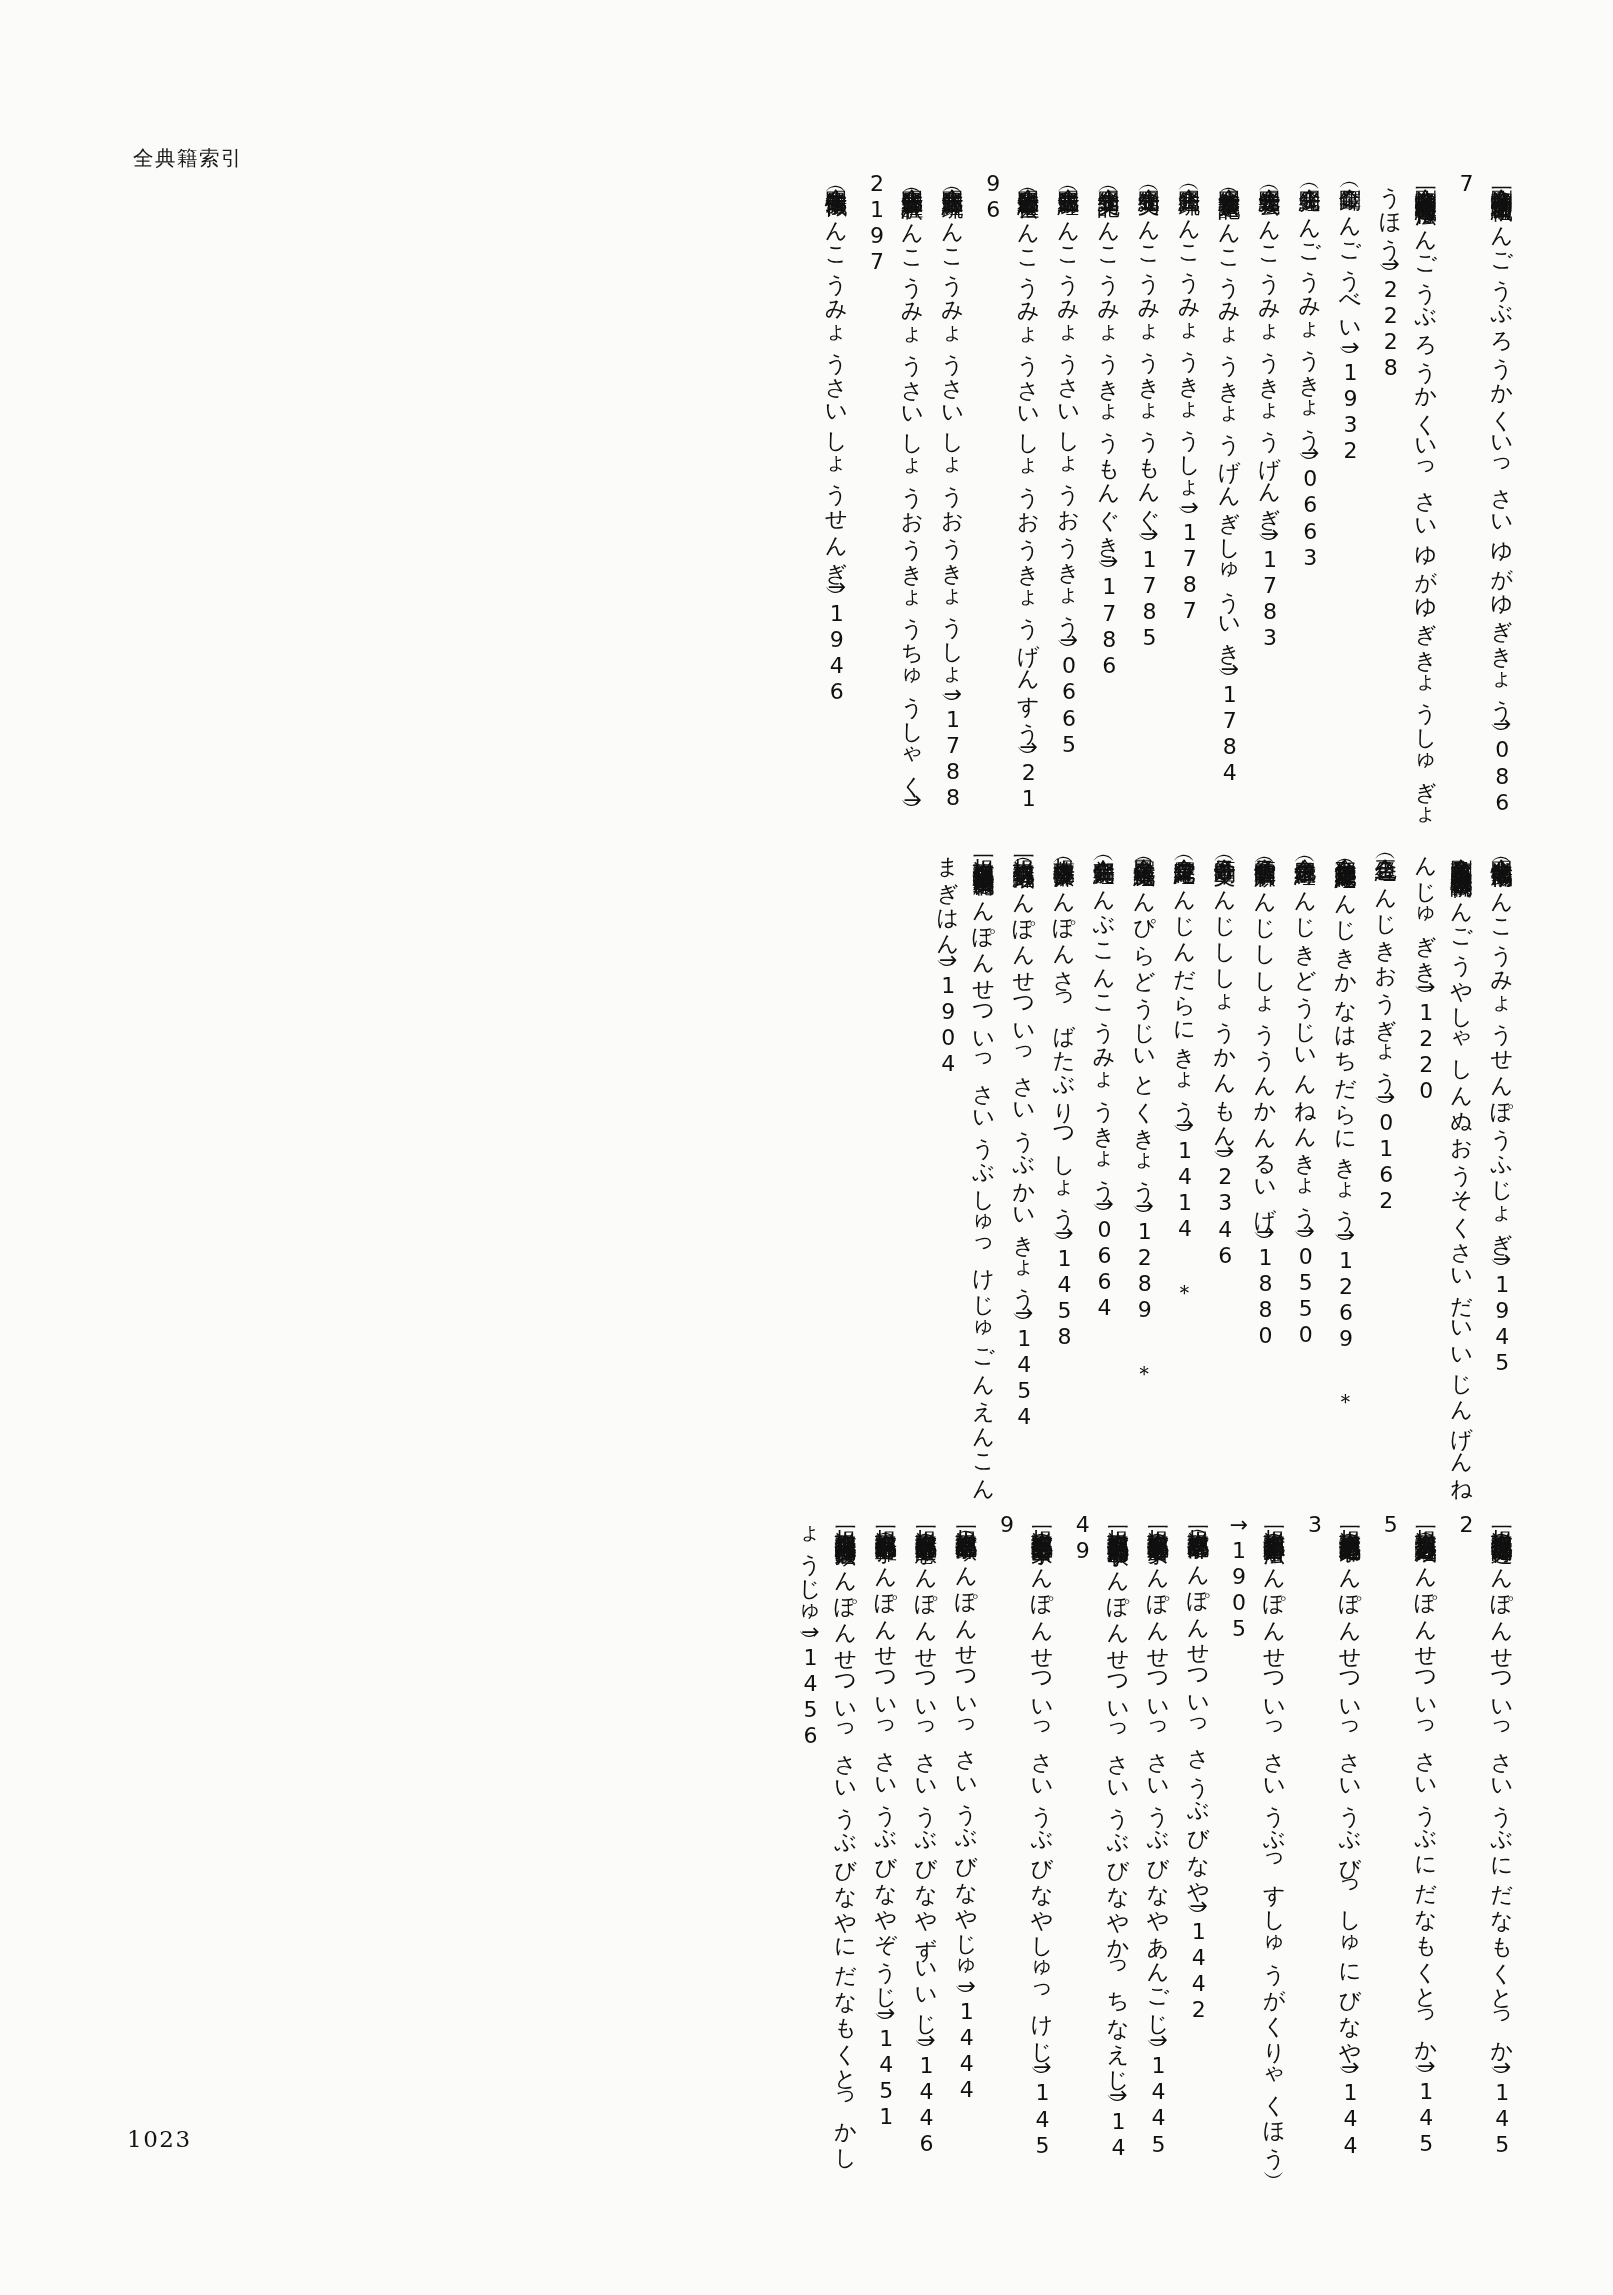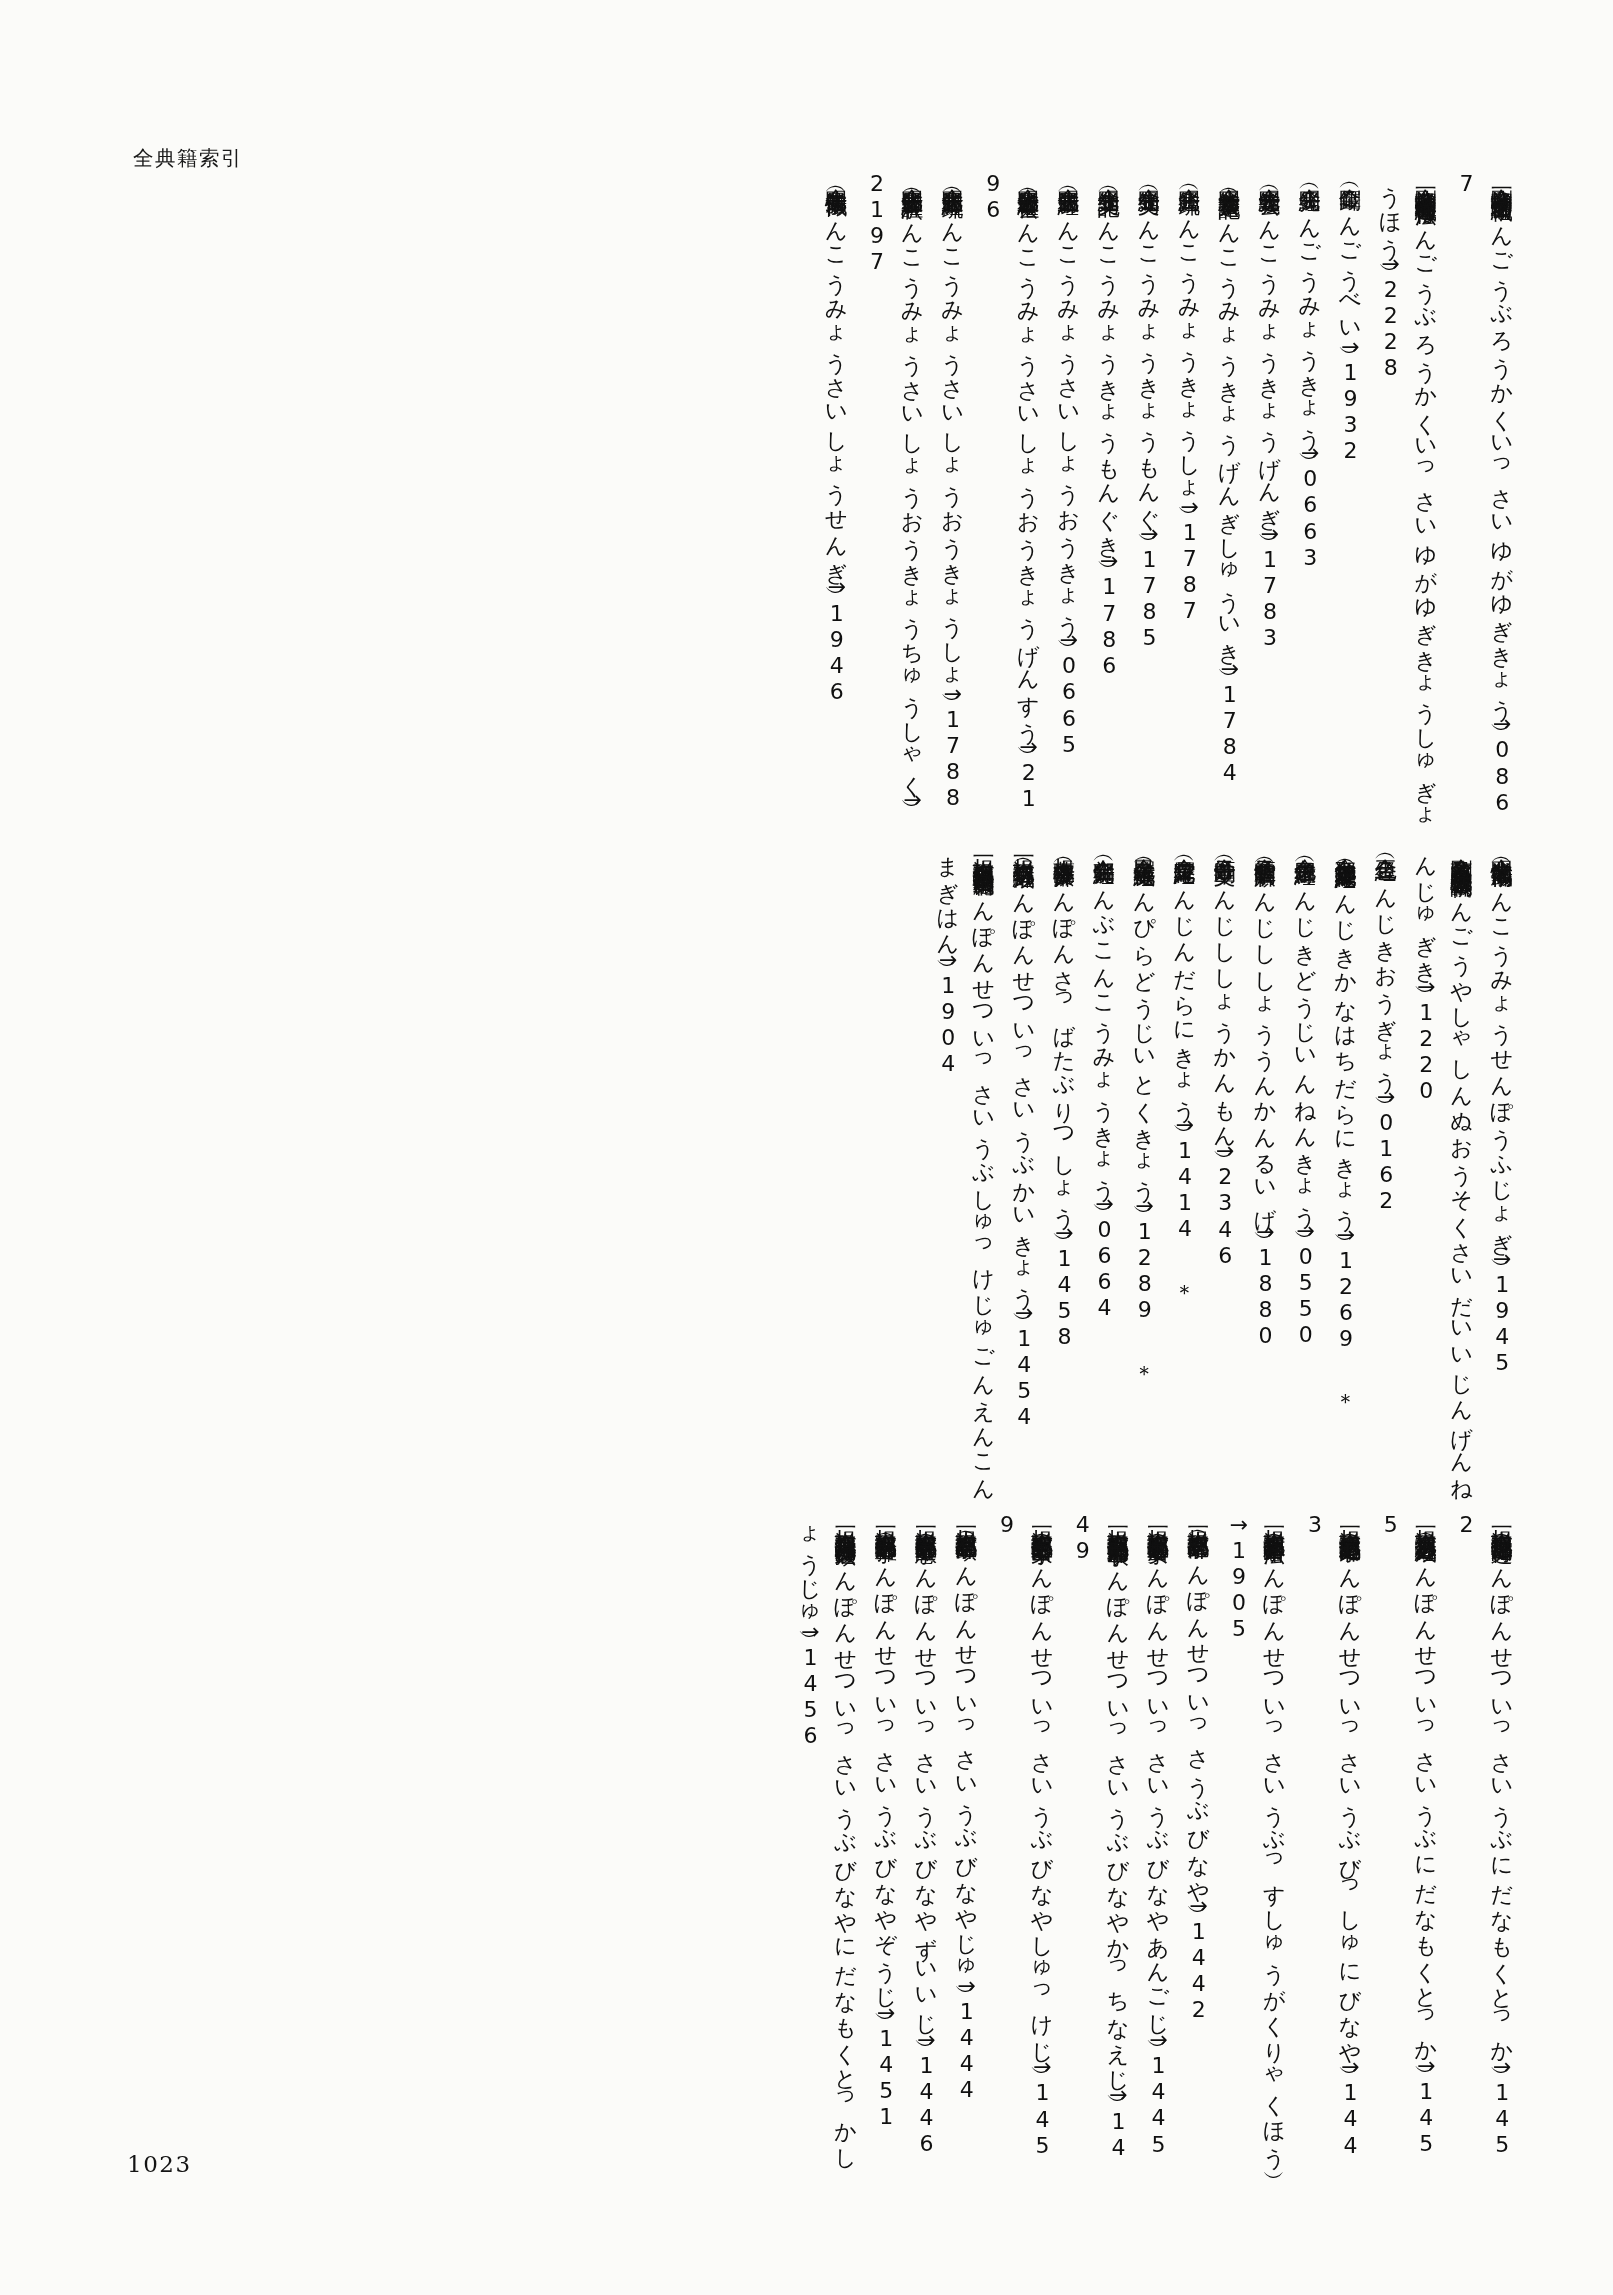--- a/index.html
+++ b/index.html
@@ -30,21 +30,20 @@
     writing-mode: horizontal-tb;
   }
   .folio {
     position: absolute;
     left: 127px;
     top: 2126px;
     font-size: 23px;
     letter-spacing: 1.5px;
     font-family: "DejaVu Serif", "Liberation Serif", serif;
     color: #141414;
-    margin-top: 25px;
   }
   
   .band {
     position: absolute;
     left: 91px;
     right: 91px;
     display: flex;
     flex-direction: row-reverse;
     justify-content: flex-start;
     align-items: flex-start;

